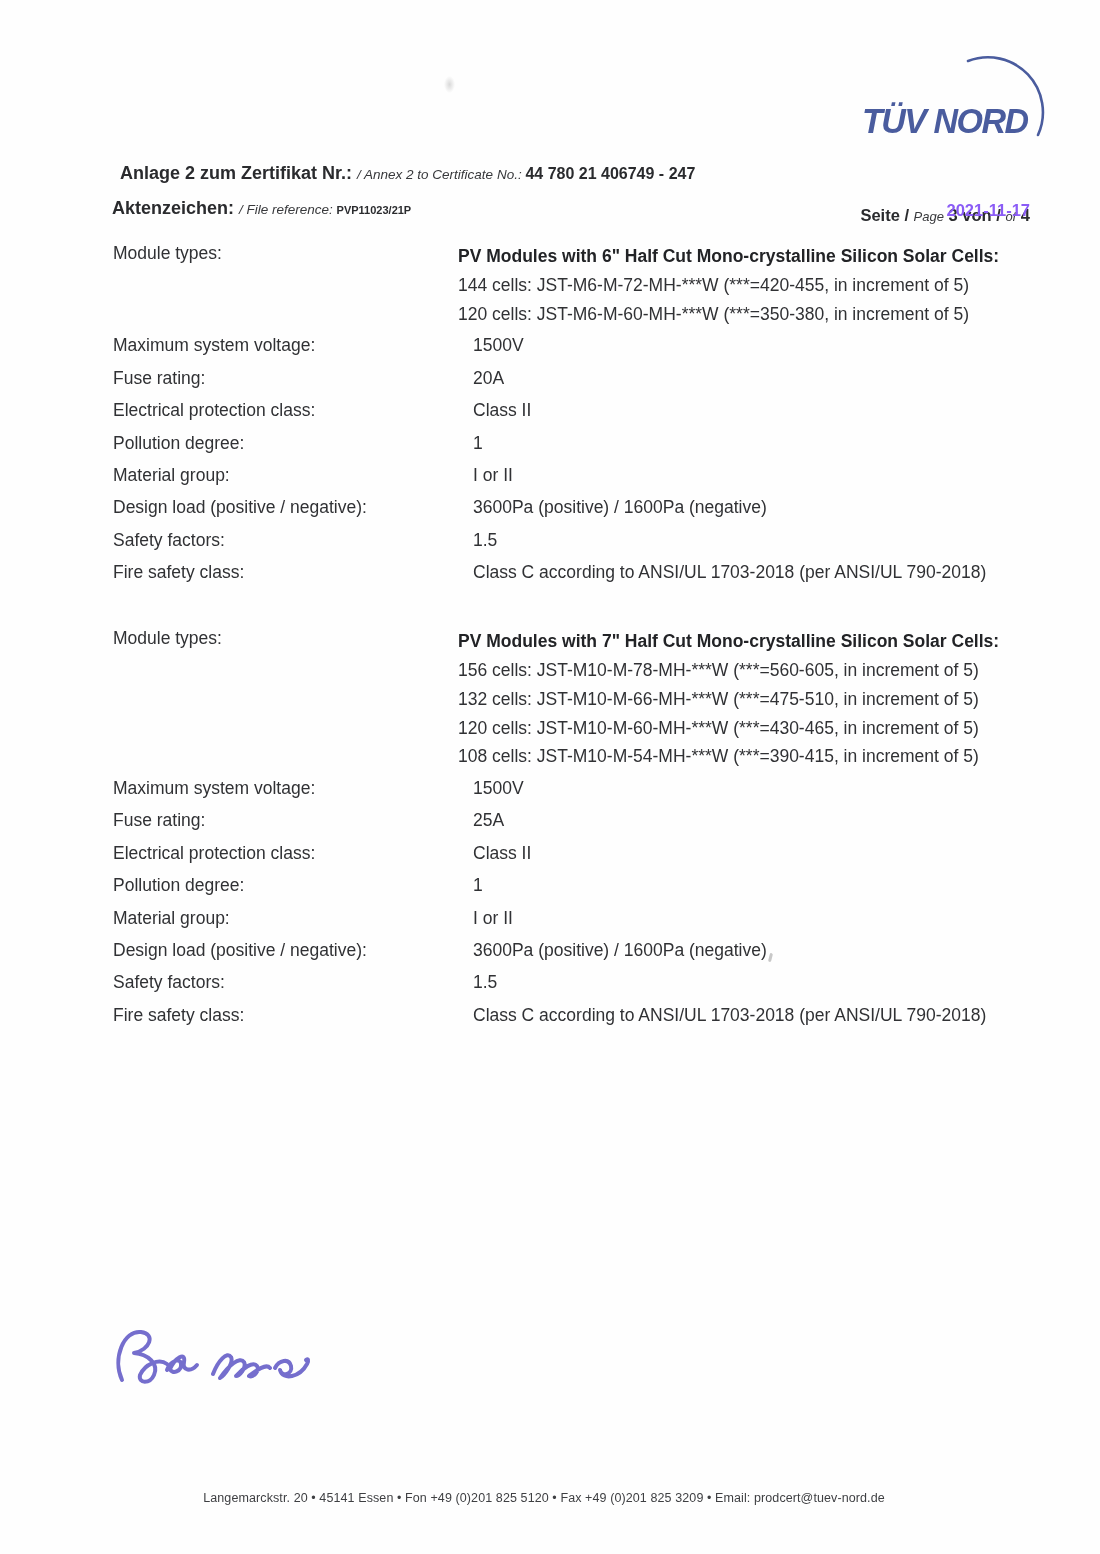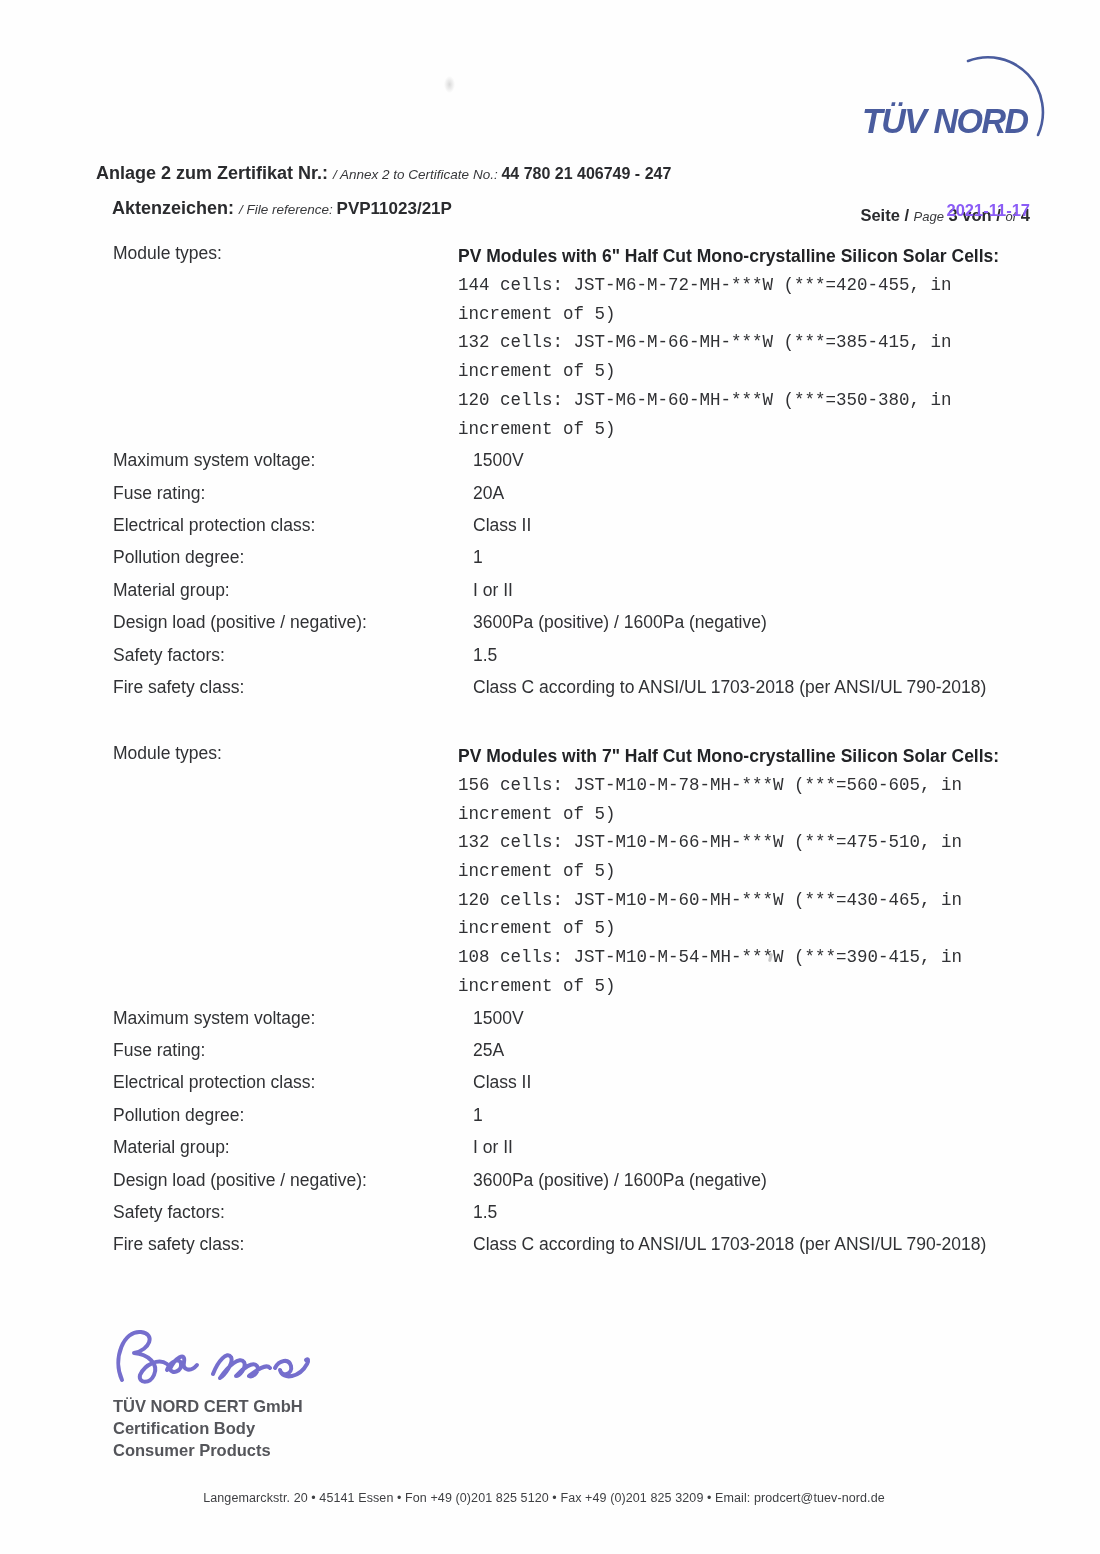--- a/index.html
+++ b/index.html
@@ -8,37 +8,37 @@
     font-family:"Liberation Sans",sans-serif;color:#303134;overflow:hidden;
   }
   
   .logo{position:absolute;top:42px;left:860px;width:210px;height:135px;}
   .logo svg{position:absolute;top:0;left:0;}
   .wordmark{
     position:absolute;left:2px;top:60px;font-size:34px;font-weight:bold;font-style:italic;
     color:#4a5c9e;letter-spacing:-1.5px;white-space:nowrap;transform:scaleY(1.04);
   }
   
-  .hdr1{position:absolute;left:96px;top:163px;white-space:nowrap;}
+  .hdr1{position:absolute;left:120px;top:163px;white-space:nowrap;}
   .hdr2{position:absolute;left:112px;top:198px;white-space:nowrap;}
   .b-de{font-weight:bold;font-size:18px;color:#2a2b2e;}
   .it-en{font-style:italic;font-size:13.5px;color:#37383b;}
   .b-val{font-weight:bold;font-size:16px;color:#2a2b2e;}
   .page-info{position:absolute;top:166px;right:70px;white-space:nowrap;margin-top:40px;}
   .pi-b{font-weight:bold;font-size:16.5px;color:#2a2b2e;}
   .pi-i{font-style:italic;font-size:13px;color:#37383b;}
   .date{position:absolute;top:201px;right:70px;font-weight:bold;font-size:16.5px;color:#8b5cf6;}
   
   .content{position:absolute;left:113px;top:242px;width:912px;font-size:17.5px;}
   .row{display:grid;grid-template-columns:312px 1fr;}
   .row .label{line-height:22px;}
   .prop{margin-bottom:10.4px;line-height:22px;gap:48px;}
   .module-row{margin-bottom:6px;gap:33px;}
   .mod-heading{font-weight:bold;line-height:29px;color:#222326;}
-  .mod-line{line-height:28.7px;font-family:Liberation Mono, monospace;}
+  .mod-line{line-height:28.7px;}
   .section2{margin-top:44px;}
   
   .sig{position:absolute;left:110px;top:1320px;}
   .company-block{position:absolute;left:113px;top:1395px;}
   .company-block div{font-weight:bold;color:#54555a;font-size:16.5px;line-height:22px;}
   
   .footer{
     position:absolute;left:0;right:12px;top:1491px;text-align:center;
     font-size:12.5px;color:#3e3f42;letter-spacing:.1px;
   }
@@ -57,37 +57,36 @@
     <svg width="210" height="135" viewBox="0 0 210 135">
       <path d="M108,19 A55,55 0 0 1 178,93" fill="none" stroke="#4a5c9e" stroke-width="2.6" stroke-linecap="round"></path>
     </svg>
     <span class="wordmark">TÜV NORD</span>
   </div>
 
   <div class="hdr1">
     <span class="b-de">Anlage 2 zum Zertifikat Nr.: </span><span class="it-en">/ Annex 2 to Certificate No.: </span><span class="b-val">44 780 21 406749 - 247</span>
   </div>
   <div class="hdr2">
-    <span class="b-de">Aktenzeichen: </span><span class="it-en">/ File reference: </span><span class="b-val" style="font-size:17px">PVP11023/21P</span>
+    <span class="b-de">Aktenzeichen: </span><span class="it-en">/ File reference: </span><span class="b-val" style="font-size:11px">PVP11023/21P</span>
   </div>
 
   <div class="page-info">
     <span class="pi-b">Seite / </span><span class="pi-i">Page</span><span class="pi-b"> 3 von / </span><span class="pi-i">of</span><span class="pi-b"> 4</span>
   </div>
   <div class="date">2021-11-17</div>
 
   <div class="content">
 
     <div class="section">
       <div class="row module-row">
         <div class="label">Module types:</div>
         <div class="value">
           <div class="mod-heading">PV Modules with 6" Half Cut Mono-crystalline Silicon Solar Cells:</div>
           <div class="mod-line">144 cells: JST-M6-M-72-MH-***W (***=420-455, in increment of 5)</div>
-          <div class="mod-line">132 cells: JST-M6-M-66-MH-***W (***=385-415, in increment of 5)</div>
           <div class="mod-line">120 cells: JST-M6-M-60-MH-***W (***=350-380, in increment of 5)</div>
         </div>
       </div>
       <div class="row prop">
           <div class="label">Maximum system voltage:</div>
           <div class="value">1500V</div>
         </div>
       <div class="row prop">
           <div class="label">Fuse rating:</div>
           <div class="value">20A</div>
@@ -167,23 +166,18 @@
   <div class="sig">
     <svg width="215" height="78" viewBox="0 0 215 78" fill="none">
       <g stroke="#6a62c9" stroke-width="4" stroke-linecap="round" stroke-linejoin="round" opacity="0.92">
         <path d="M12,60 C2,38 14,10 31,12 C46,14 40,30 24,33 C38,34 49,44 44,55 C40,64 28,64 30,55 C35,44 49,38 57,44"></path>
         <path d="M57,50 C60,41 70,37 71,44 C72,51 62,55 60,49 C65,38 76,31 74,42 C72,51 81,52 87,45"></path>
         <path d="M103,54 C108,41 117,31 121,37 C124,43 114,56 110,58 C118,46 130,36 134,42 C137,48 129,56 126,56 C133,48 143,41 147,46 C150,51 143,58 139,56 C147,50 156,43 160,48"></path>
         <path d="M165,48 C169,40 179,38 181,46 C183,54 172,58 170,50 C173,61 190,57 197,44 C199,40 198,38 196,40"></path>
       </g>
     </svg>
   </div>
-  <div class="company-block">
-    <div>TÜV NORD CERT GmbH</div>
-    <div>Certification Body</div>
-    <div>Consumer Products</div>
-  </div>
 
   <div class="footer">Langemarckstr. 20 • 45141 Essen • Fon +49 (0)201 825 5120 • Fax +49 (0)201 825 3209 • Email: prodcert@tuev-nord.de</div>
 
   <div class="artifact-a"></div>
   <div class="artifact-b"></div>
 </div>
 
 </body></html>

